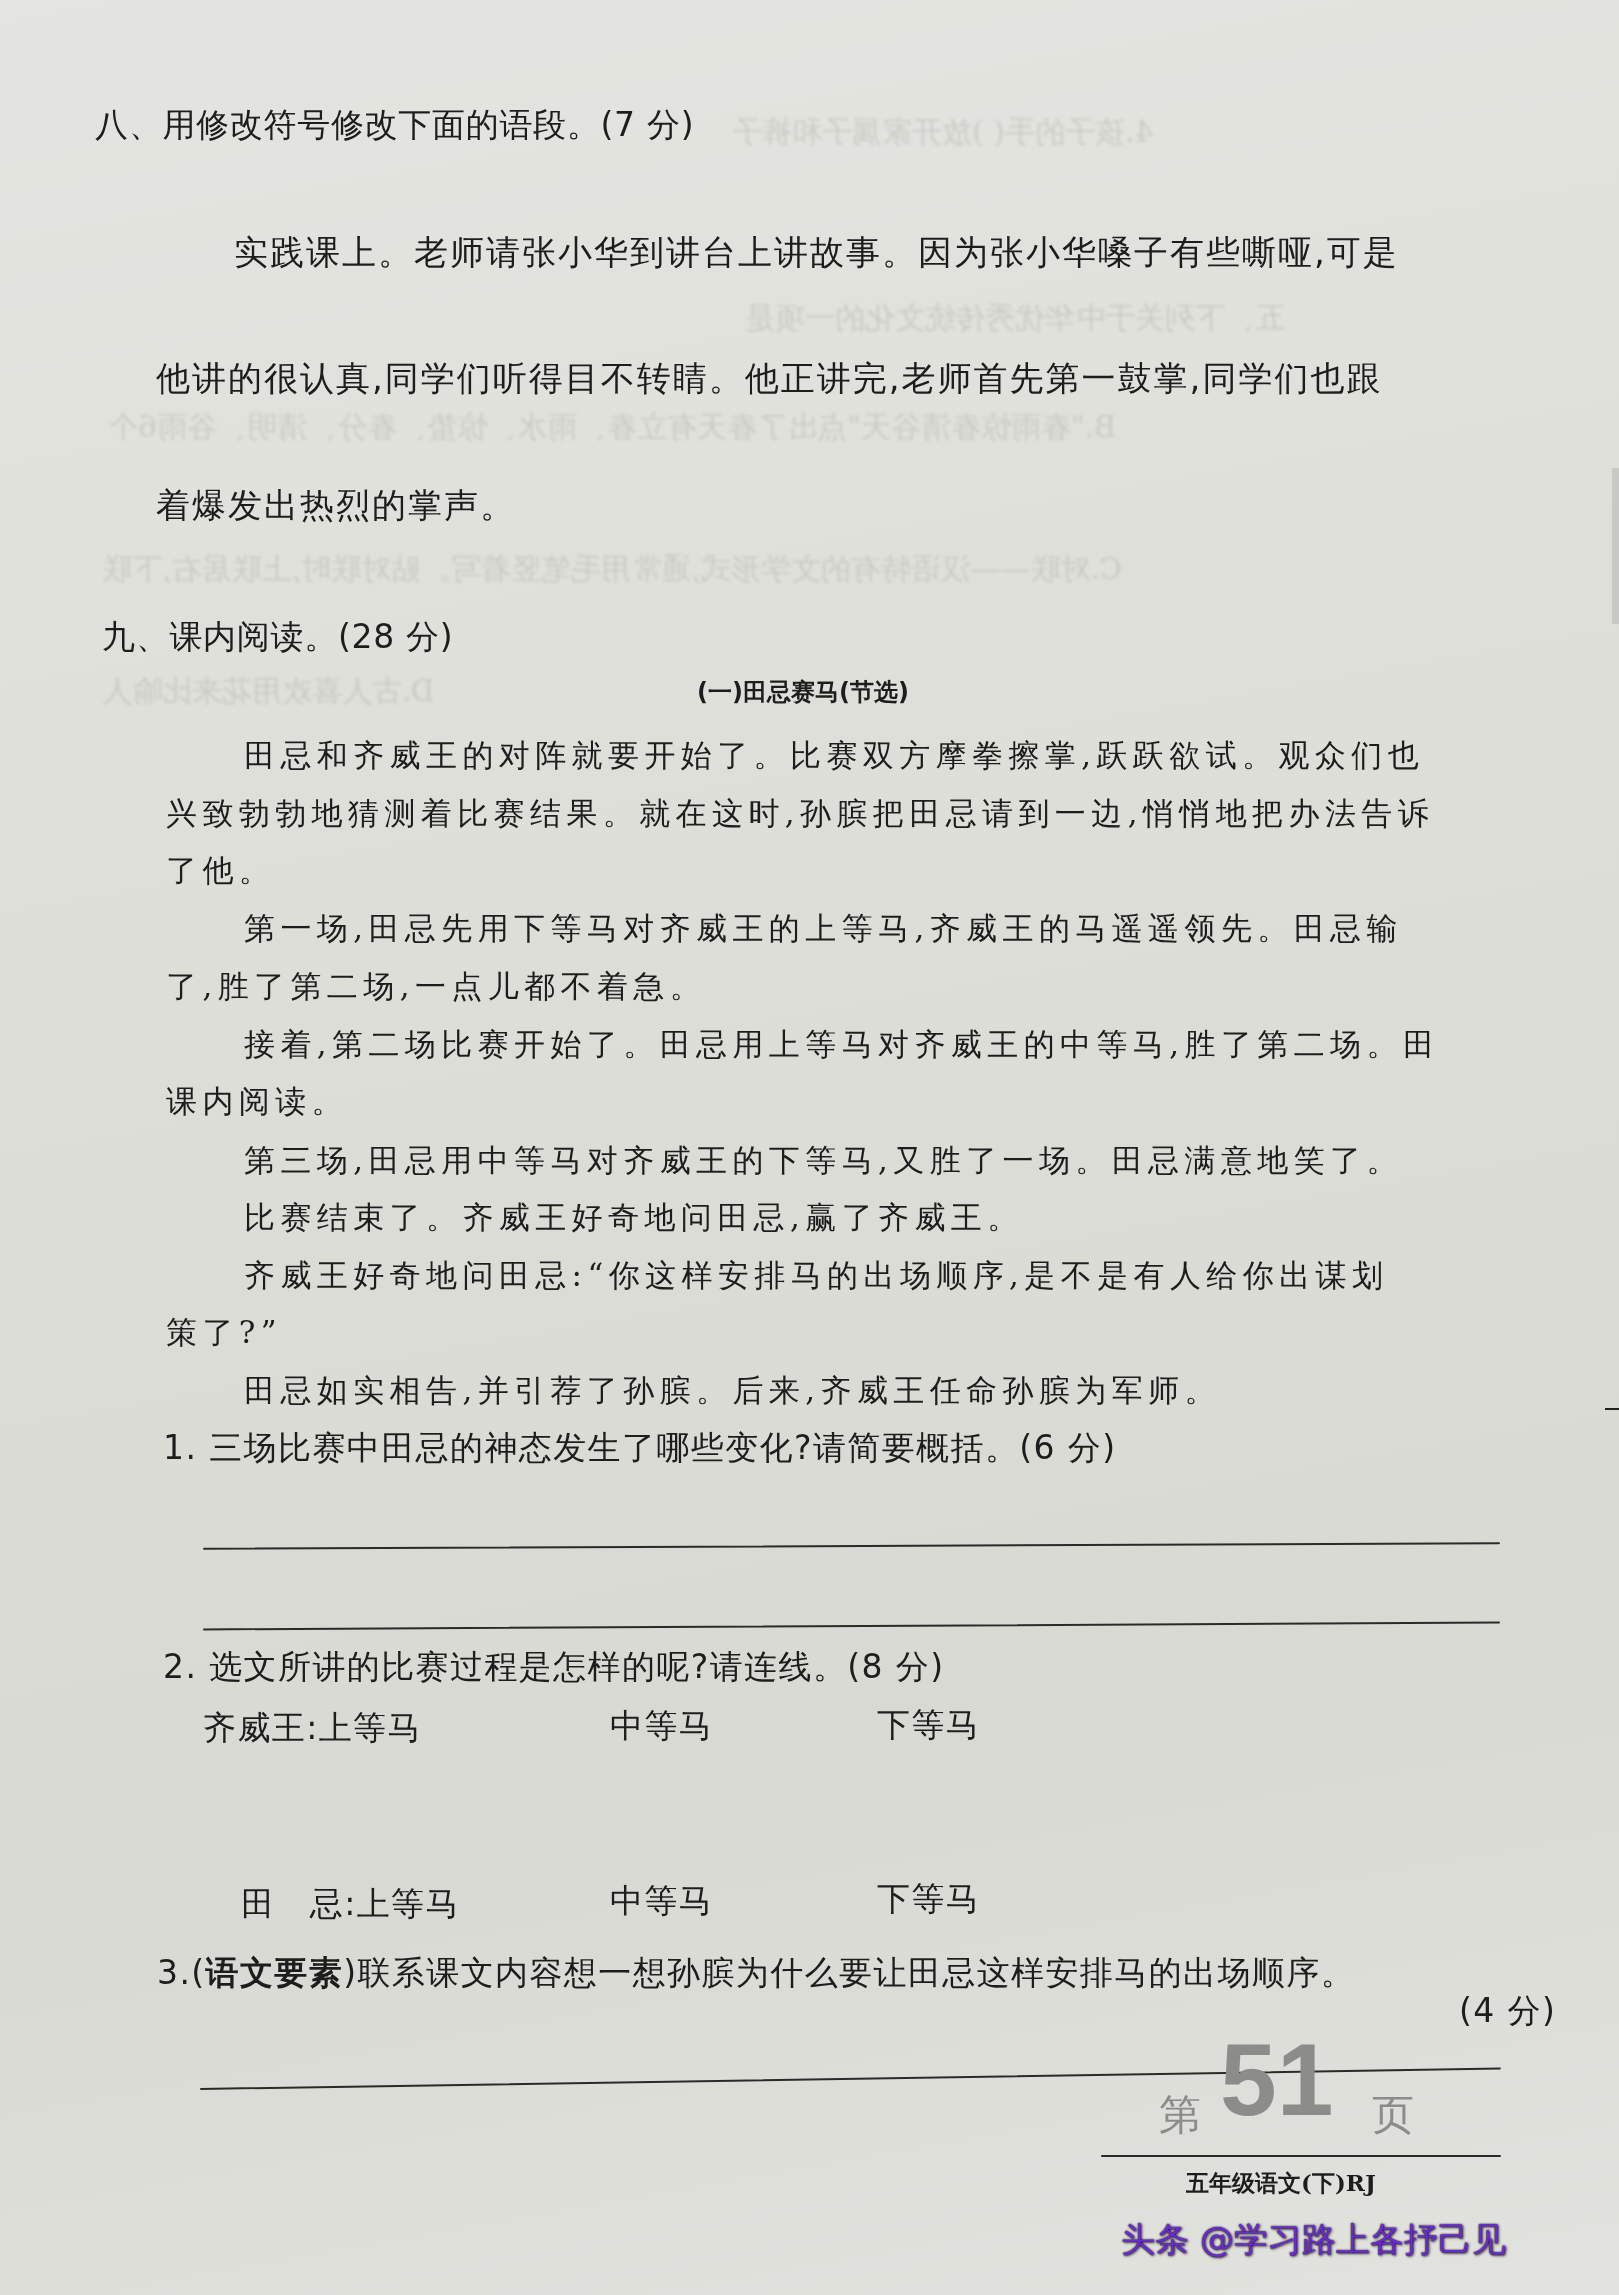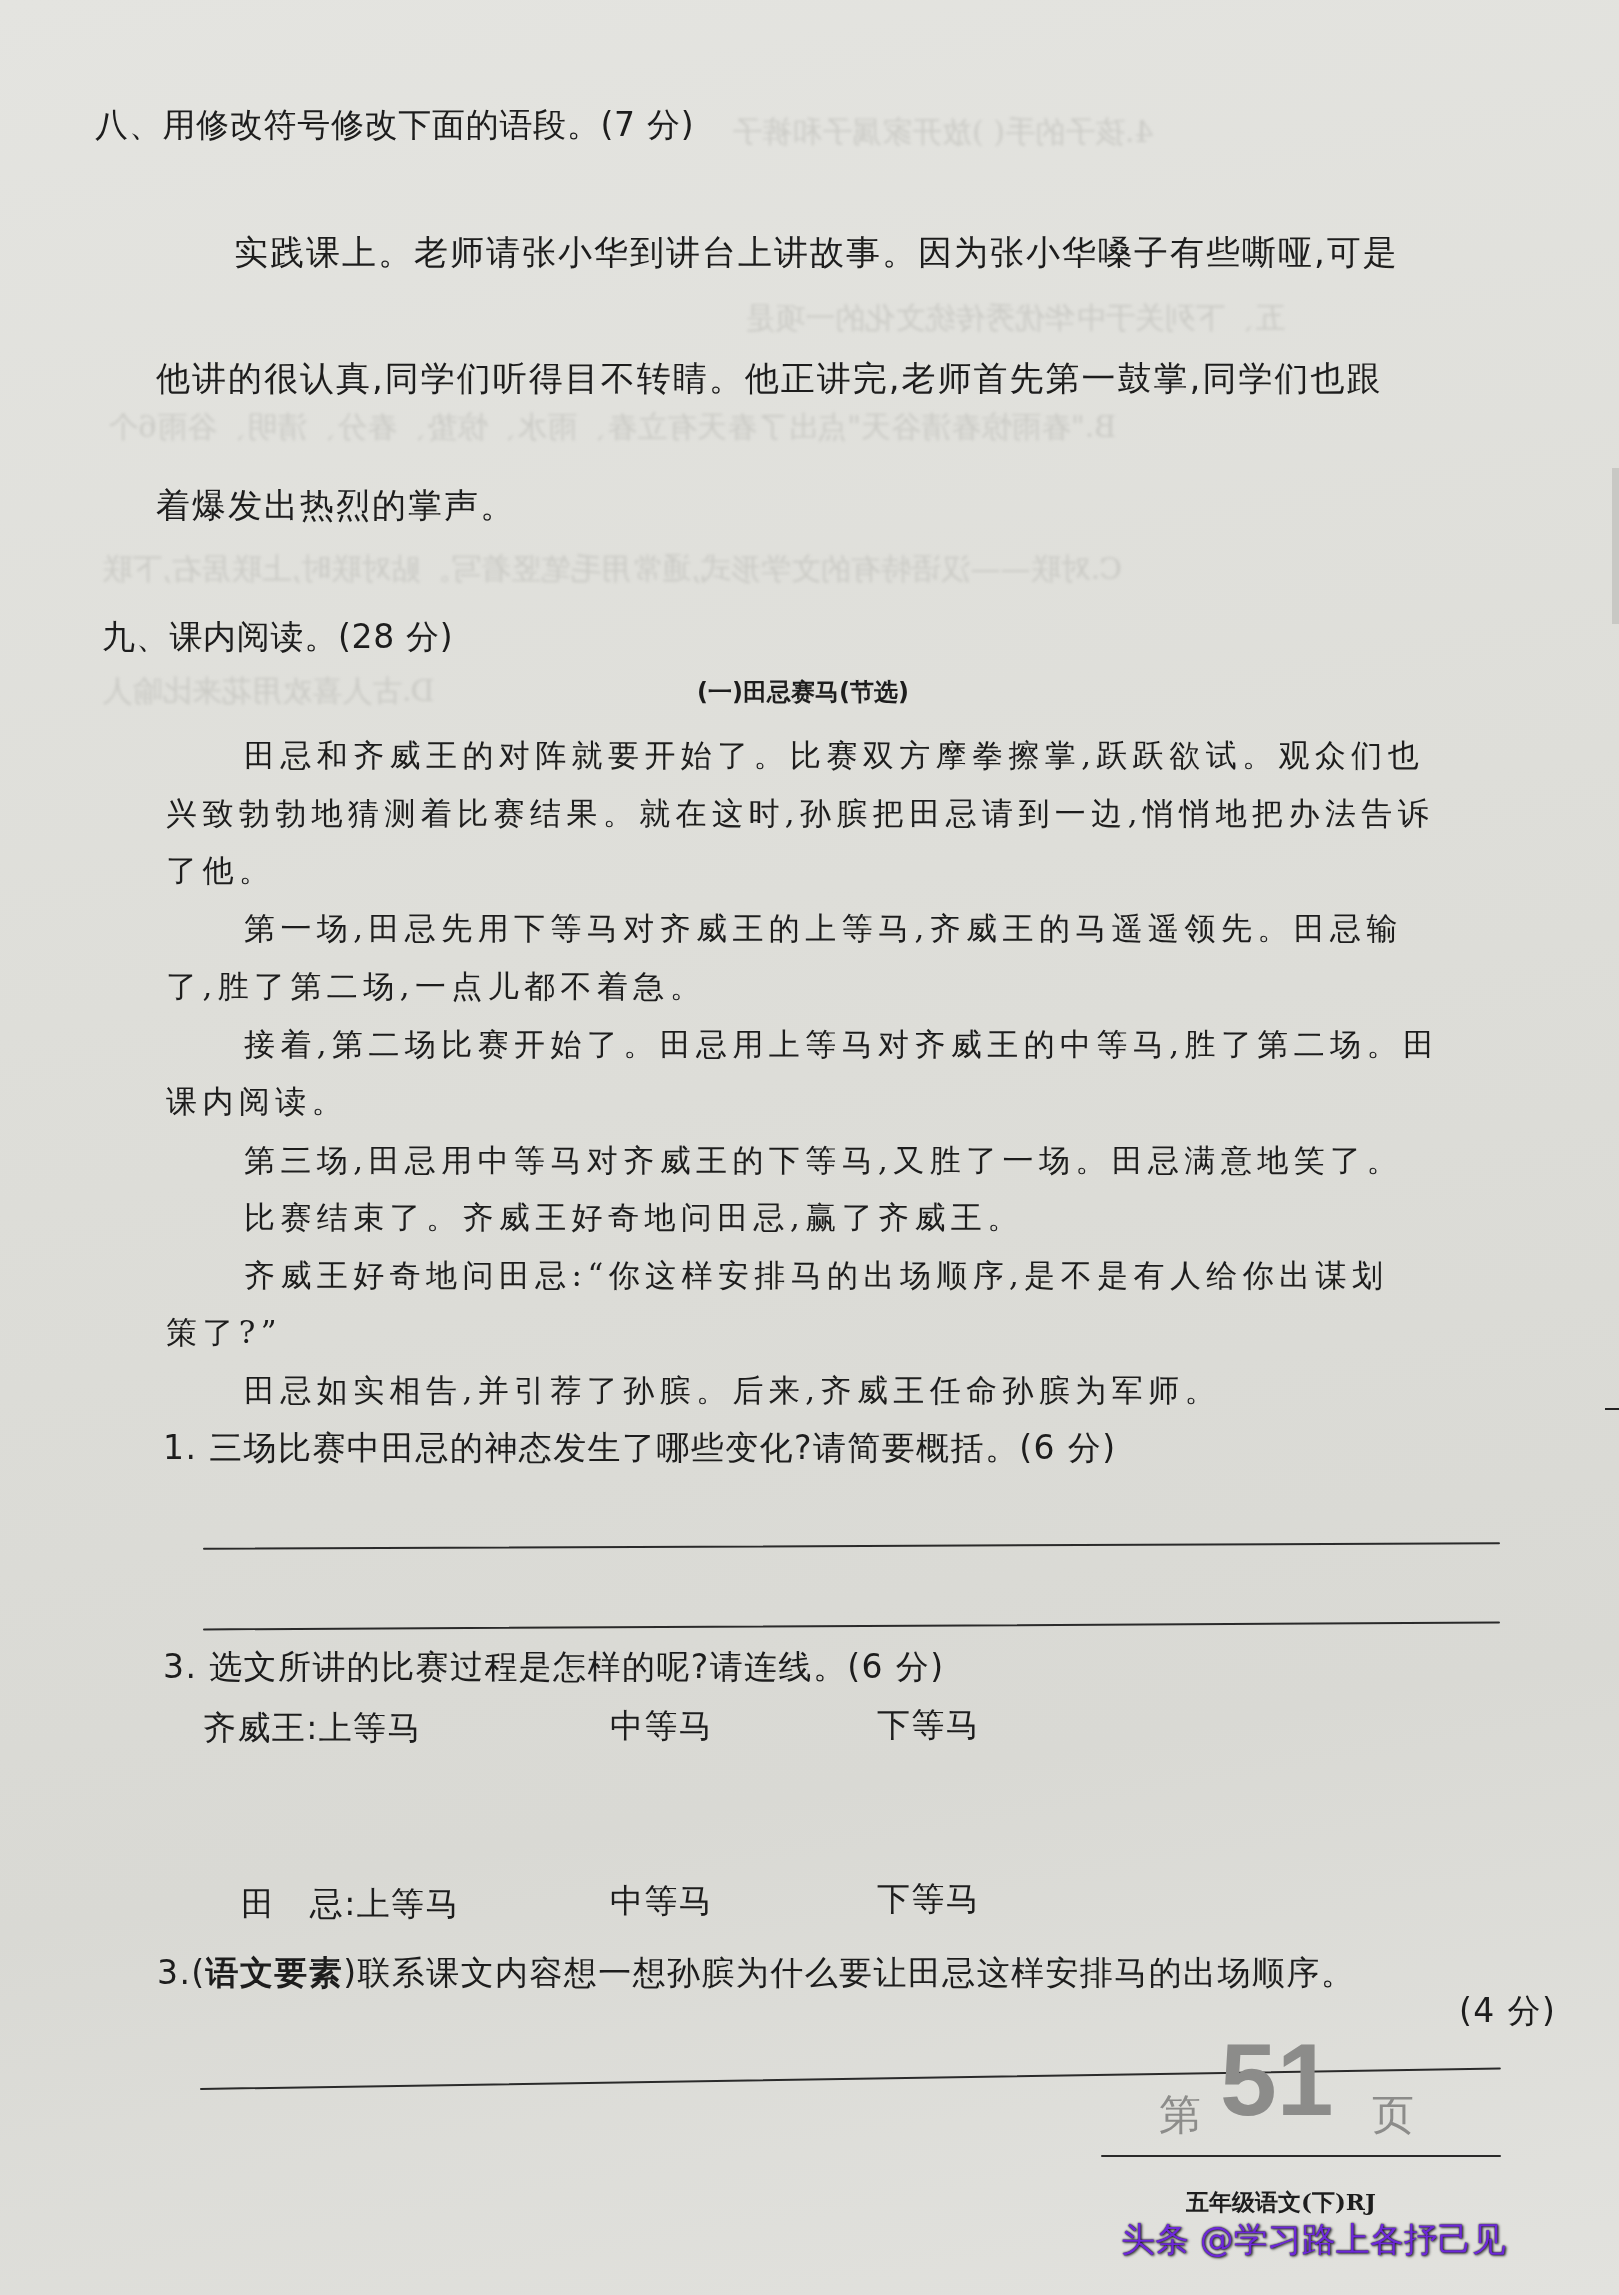--- a/index.html
+++ b/index.html
@@ -58,35 +58,35 @@
 <div class="abs story" style="left:244px; top:1140px;">第三场,田忌用中等马对齐威王的下等马,又胜了一场。田忌满意地笑了。</div>
 <div class="abs story" style="left:244px; top:1197px;">比赛结束了。齐威王好奇地问田忌,赢了齐威王。</div>
 <div class="abs story" style="left:244px; top:1255px;">齐威王好奇地问田忌:“你这样安排马的出场顺序,是不是有人给你出谋划</div>
 <div class="abs story" style="left:166px; top:1312px;">策了?”</div>
 <div class="abs story" style="left:244px; top:1370px;">田忌如实相告,并引荐了孙膑。后来,齐威王任命孙膑为军师。</div>
 
 <div class="abs q" style="left:163px; top:1426px;">1. 三场比赛中田忌的神态发生了哪些变化?请简要概括。(6 分)</div>
 <div class="hline" style="left:203px; top:1545px; width:1297px; transform:rotate(-0.25deg);"></div>
 <div class="hline" style="left:203px; top:1625px; width:1297px; transform:rotate(-0.3deg);"></div>
 
-<div class="abs q" style="left:163px; top:1645px;">3. 选文所讲的比赛过程是怎样的呢?请连线。(6 分)</div>
+<div class="abs q" style="left:163px; top:1645px;">2. 选文所讲的比赛过程是怎样的呢?请连线。(8 分)</div>
 <div class="abs q" style="left:203px; top:1706px;">齐威王:上等马</div>
 <div class="abs q" style="left:610px; top:1704px;">中等马</div>
 <div class="abs q" style="left:877px; top:1703px;">下等马</div>
 
 <div class="abs q" style="left:203px; top:1882px;margin-left:38px;">田　忌:上等马</div>
 <div class="abs q" style="left:610px; top:1879px;">中等马</div>
 <div class="abs q" style="left:877px; top:1877px;">下等马</div>
 
 <div class="abs q" style="left:157px; top:1951px;">
   <span>3.(</span><span class="bold-serif">语文要素</span><span>)联系课文内容想一想孙膑为什么要让田忌这样安排马的出场顺序。</span>
 </div>
 <div class="abs q" style="left:1459px; top:1989px;">(4 分)</div>
 <div class="hline" style="left:200px; top:2088px; width:1301px; transform:rotate(-0.9deg); transform-origin:left center;"></div>
 
 <div class="abs page-char" style="left:1159px; top:2087px;">第</div>
 <div class="abs page-num" style="left:1220px; top:2022px;">51</div>
 <div class="abs page-char" style="left:1372px; top:2087px;">页</div>
 <div class="hline" style="left:1101px; top:2155px; width:400px;"></div>
-<div class="abs" style="left:1186px; top:2168px; font-size:23px; font-weight:bold; font-family:'DejaVu Serif', serif;margin-top:19px;">五年级语文(下)RJ</div>
+<div class="abs" style="left:1186px; top:2168px; font-size:23px; font-weight:bold; font-family:'DejaVu Serif', serif;">五年级语文(下)RJ</div>
 
 <div class="abs watermark" style="left:1121px; top:2217px;">头条 @学习路上各抒己见</div>
 
 
 </body></html>

